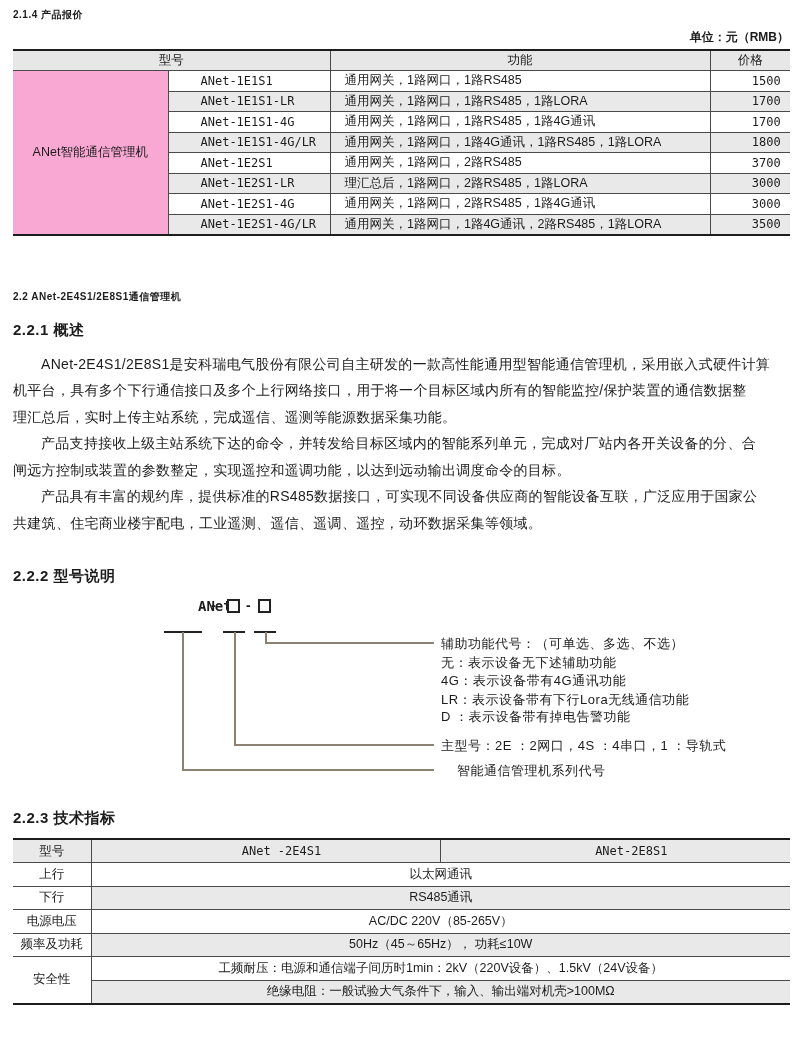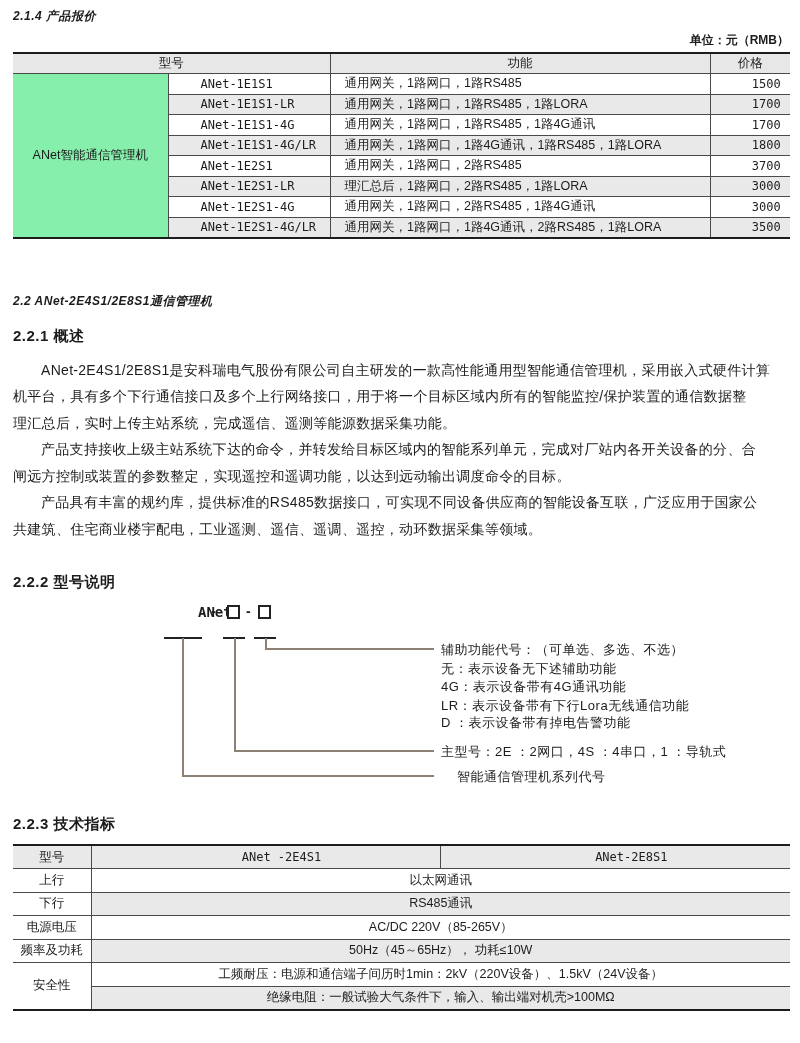--- a/index.html
+++ b/index.html
@@ -1,38 +1,38 @@
 <!DOCTYPE html>
 <html><head>
 <meta charset="utf-8">
 <style>
   * { margin:0; padding:0; box-sizing:border-box; }
   html,body { width:800px; height:1043px; background:#ffffff; overflow:hidden;
     font-family:"Liberation Sans", sans-serif; color:#1c1c1c; }
   .page { position:relative; width:800px; height:1043px; padding:8px 10px 0 13px; }
 
-  .h-lg { font-size:12px; font-weight:bold; letter-spacing:0.5px;font-style:italic; }
+  .h-lg { font-size:10px; font-weight:bold; letter-spacing:0.5px; }
   .h-md { font-size:15px; font-weight:bold; letter-spacing:0.5px; }
 
   .unit-label { text-align:right; font-size:12px; margin-top:7px; margin-bottom:3px;
     padding-right:1px; font-weight:bold; }
 
   table { border-collapse:collapse; width:777px; table-layout:fixed;
     font-size:12.5px; }
   table.topline { border-top:2px solid #1d1d1d; border-bottom:2px solid #1d1d1d; }
   td, th { border-top:1px solid #4a4a4a; height:20.5px; font-weight:normal;
     overflow:hidden; white-space:nowrap; }
   thead th { background:#e7e7e7; text-align:center; }
   .vline { border-left:1px solid #4a4a4a; }
   .gray { background:#e9e9e9; }
   .mono { font-family:"DejaVu Sans Mono", monospace; font-size:12px;padding-left:32px; }
 
   
   .col-cat { width:155px; } .col-model { width:162px; } .col-func { width:380px; } .col-price { width:80px; }
-  td.cat { text-align:center; background:#86efac; }
+  td.cat { text-align:center; background:#f9a8d4; }
   td.model { text-align:left; }
   td.func { padding-left:14px; text-align:left; }
   td.price { text-align:center; }
 
   .sec-22 { margin-top:54px; }
   .sec-221 { margin-top:17px; font-size:15px; }
   .paras { margin-top:11px; font-size:14px; }
   .pline { line-height:26.5px; white-space:nowrap; overflow:hidden; letter-spacing:0.3px; }
   .pline.indent { text-indent:2em; }
 

